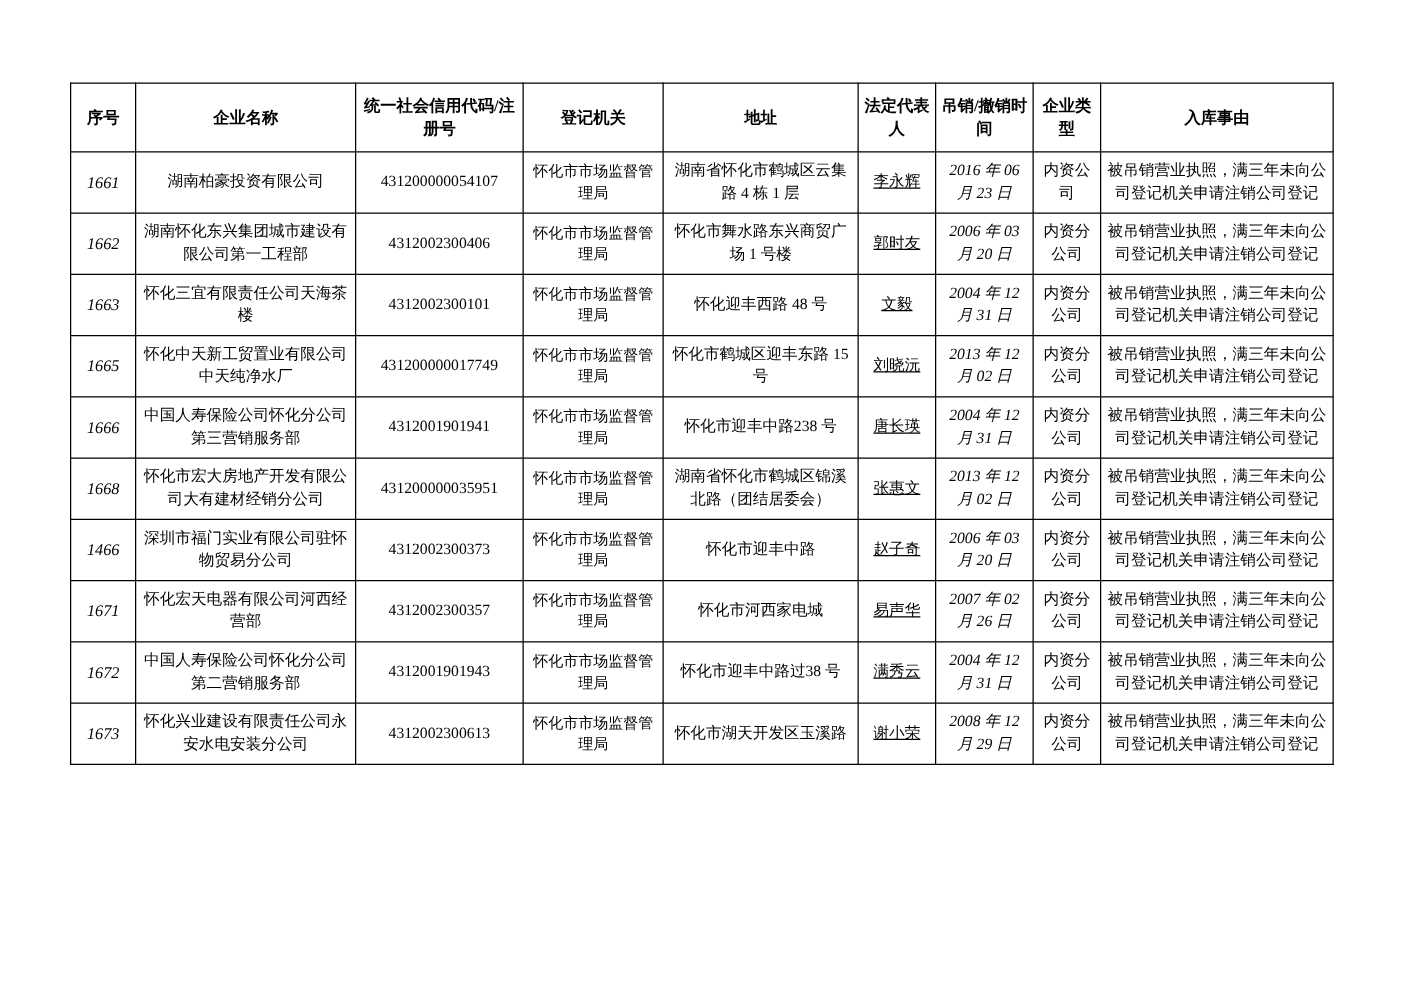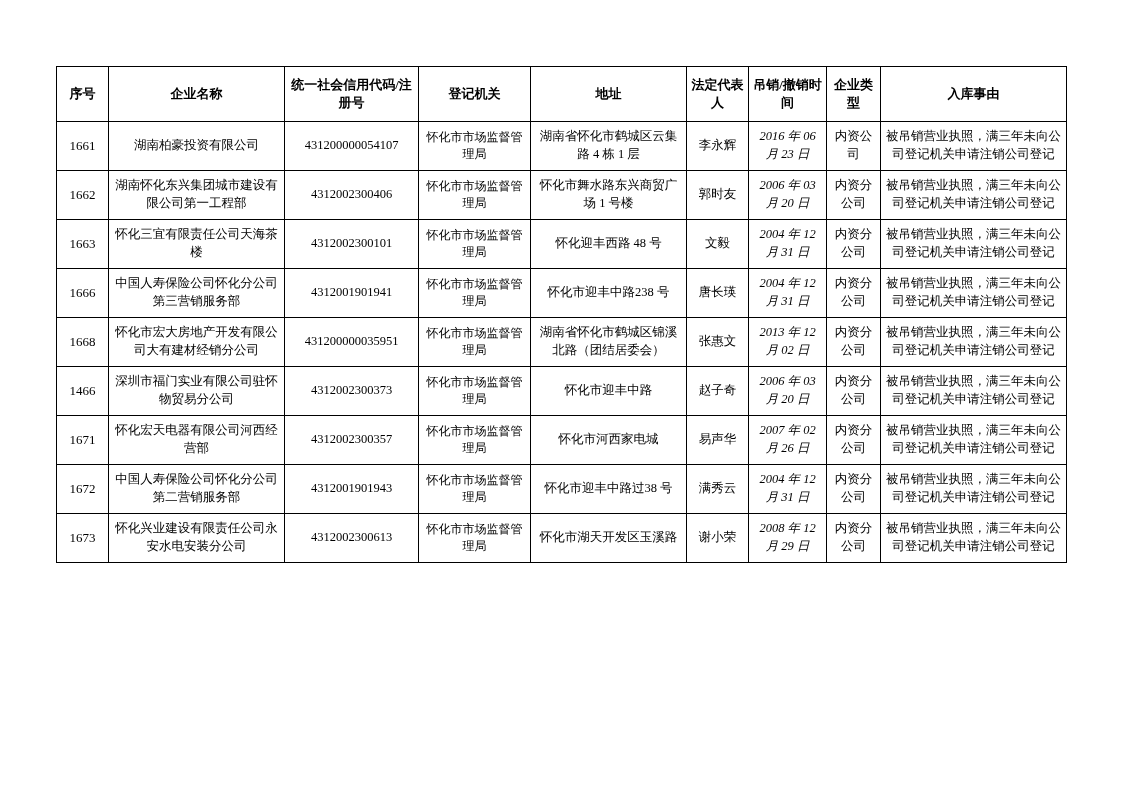--- a/index.html
+++ b/index.html
@@ -45,26 +45,26 @@
   col.c-seq      { width: 52px; }
   col.c-name     { width: 176px; }
   col.c-code     { width: 134px; }
   col.c-org      { width: 112px; }
   col.c-addr     { width: 156px; }
   col.c-rep      { width: 62px; }
   col.c-date     { width: 78px; }
   col.c-type     { width: 54px; }
   col.c-reason   { width: 186px; }
 
-  td.seq   { font-size: 13px; }
+  td.seq   { font-size: 13px; font-style: italic; }
   td.name  { font-size: 12.5px; }
   td.code  { font-size: 12.5px; letter-spacing: 0; }
   td.org   { font-size: 12px; font-family: Liberation Serif, serif; }
   td.addr  { font-size: 12.5px; }
-  td.rep   { font-size: 12.5px; }
+  td.rep   { font-size: 12.5px; text-decoration: underline; }
   td.date  { font-size: 12.5px; font-style: italic; }
   td.type  { font-size: 12.5px; }
   td.reason{ font-size: 12.5px; }
   .row-tall td { height: 42px; }
 </style>
 </head>
 <body>
 
 <div class="page">
   <table class="reg-table">
@@ -120,20 +120,31 @@
         <td class="name">怀化三宜有限责任公司天海茶楼</td>
         <td class="code">4312002300101</td>
         <td class="org">怀化市市场监督管理局</td>
         <td class="addr">怀化迎丰西路 48 号</td>
         <td class="rep">文毅</td>
         <td class="date">2004 年 12 月 31 日</td>
         <td class="type">内资分公司</td>
         <td class="reason">被吊销营业执照，满三年未向公司登记机关申请注销公司登记</td>
       </tr>
       <tr class="row-tall">
+        <td class="seq">1665</td>
+        <td class="name">怀化中天新工贸置业有限公司中天纯净水厂</td>
+        <td class="code">431200000017749</td>
+        <td class="org">怀化市市场监督管理局</td>
+        <td class="addr">怀化市鹤城区迎丰东路 15 号</td>
+        <td class="rep">刘晓沅</td>
+        <td class="date">2013 年 12 月 02 日</td>
+        <td class="type">内资分公司</td>
+        <td class="reason">被吊销营业执照，满三年未向公司登记机关申请注销公司登记</td>
+      </tr>
+      <tr class="row-tall">
         <td class="seq">1666</td>
         <td class="name">中国人寿保险公司怀化分公司第三营销服务部</td>
         <td class="code">4312001901941</td>
         <td class="org">怀化市市场监督管理局</td>
         <td class="addr">怀化市迎丰中路238 号</td>
         <td class="rep">唐长瑛</td>
         <td class="date">2004 年 12 月 31 日</td>
         <td class="type">内资分公司</td>
         <td class="reason">被吊销营业执照，满三年未向公司登记机关申请注销公司登记</td>
       </tr>

